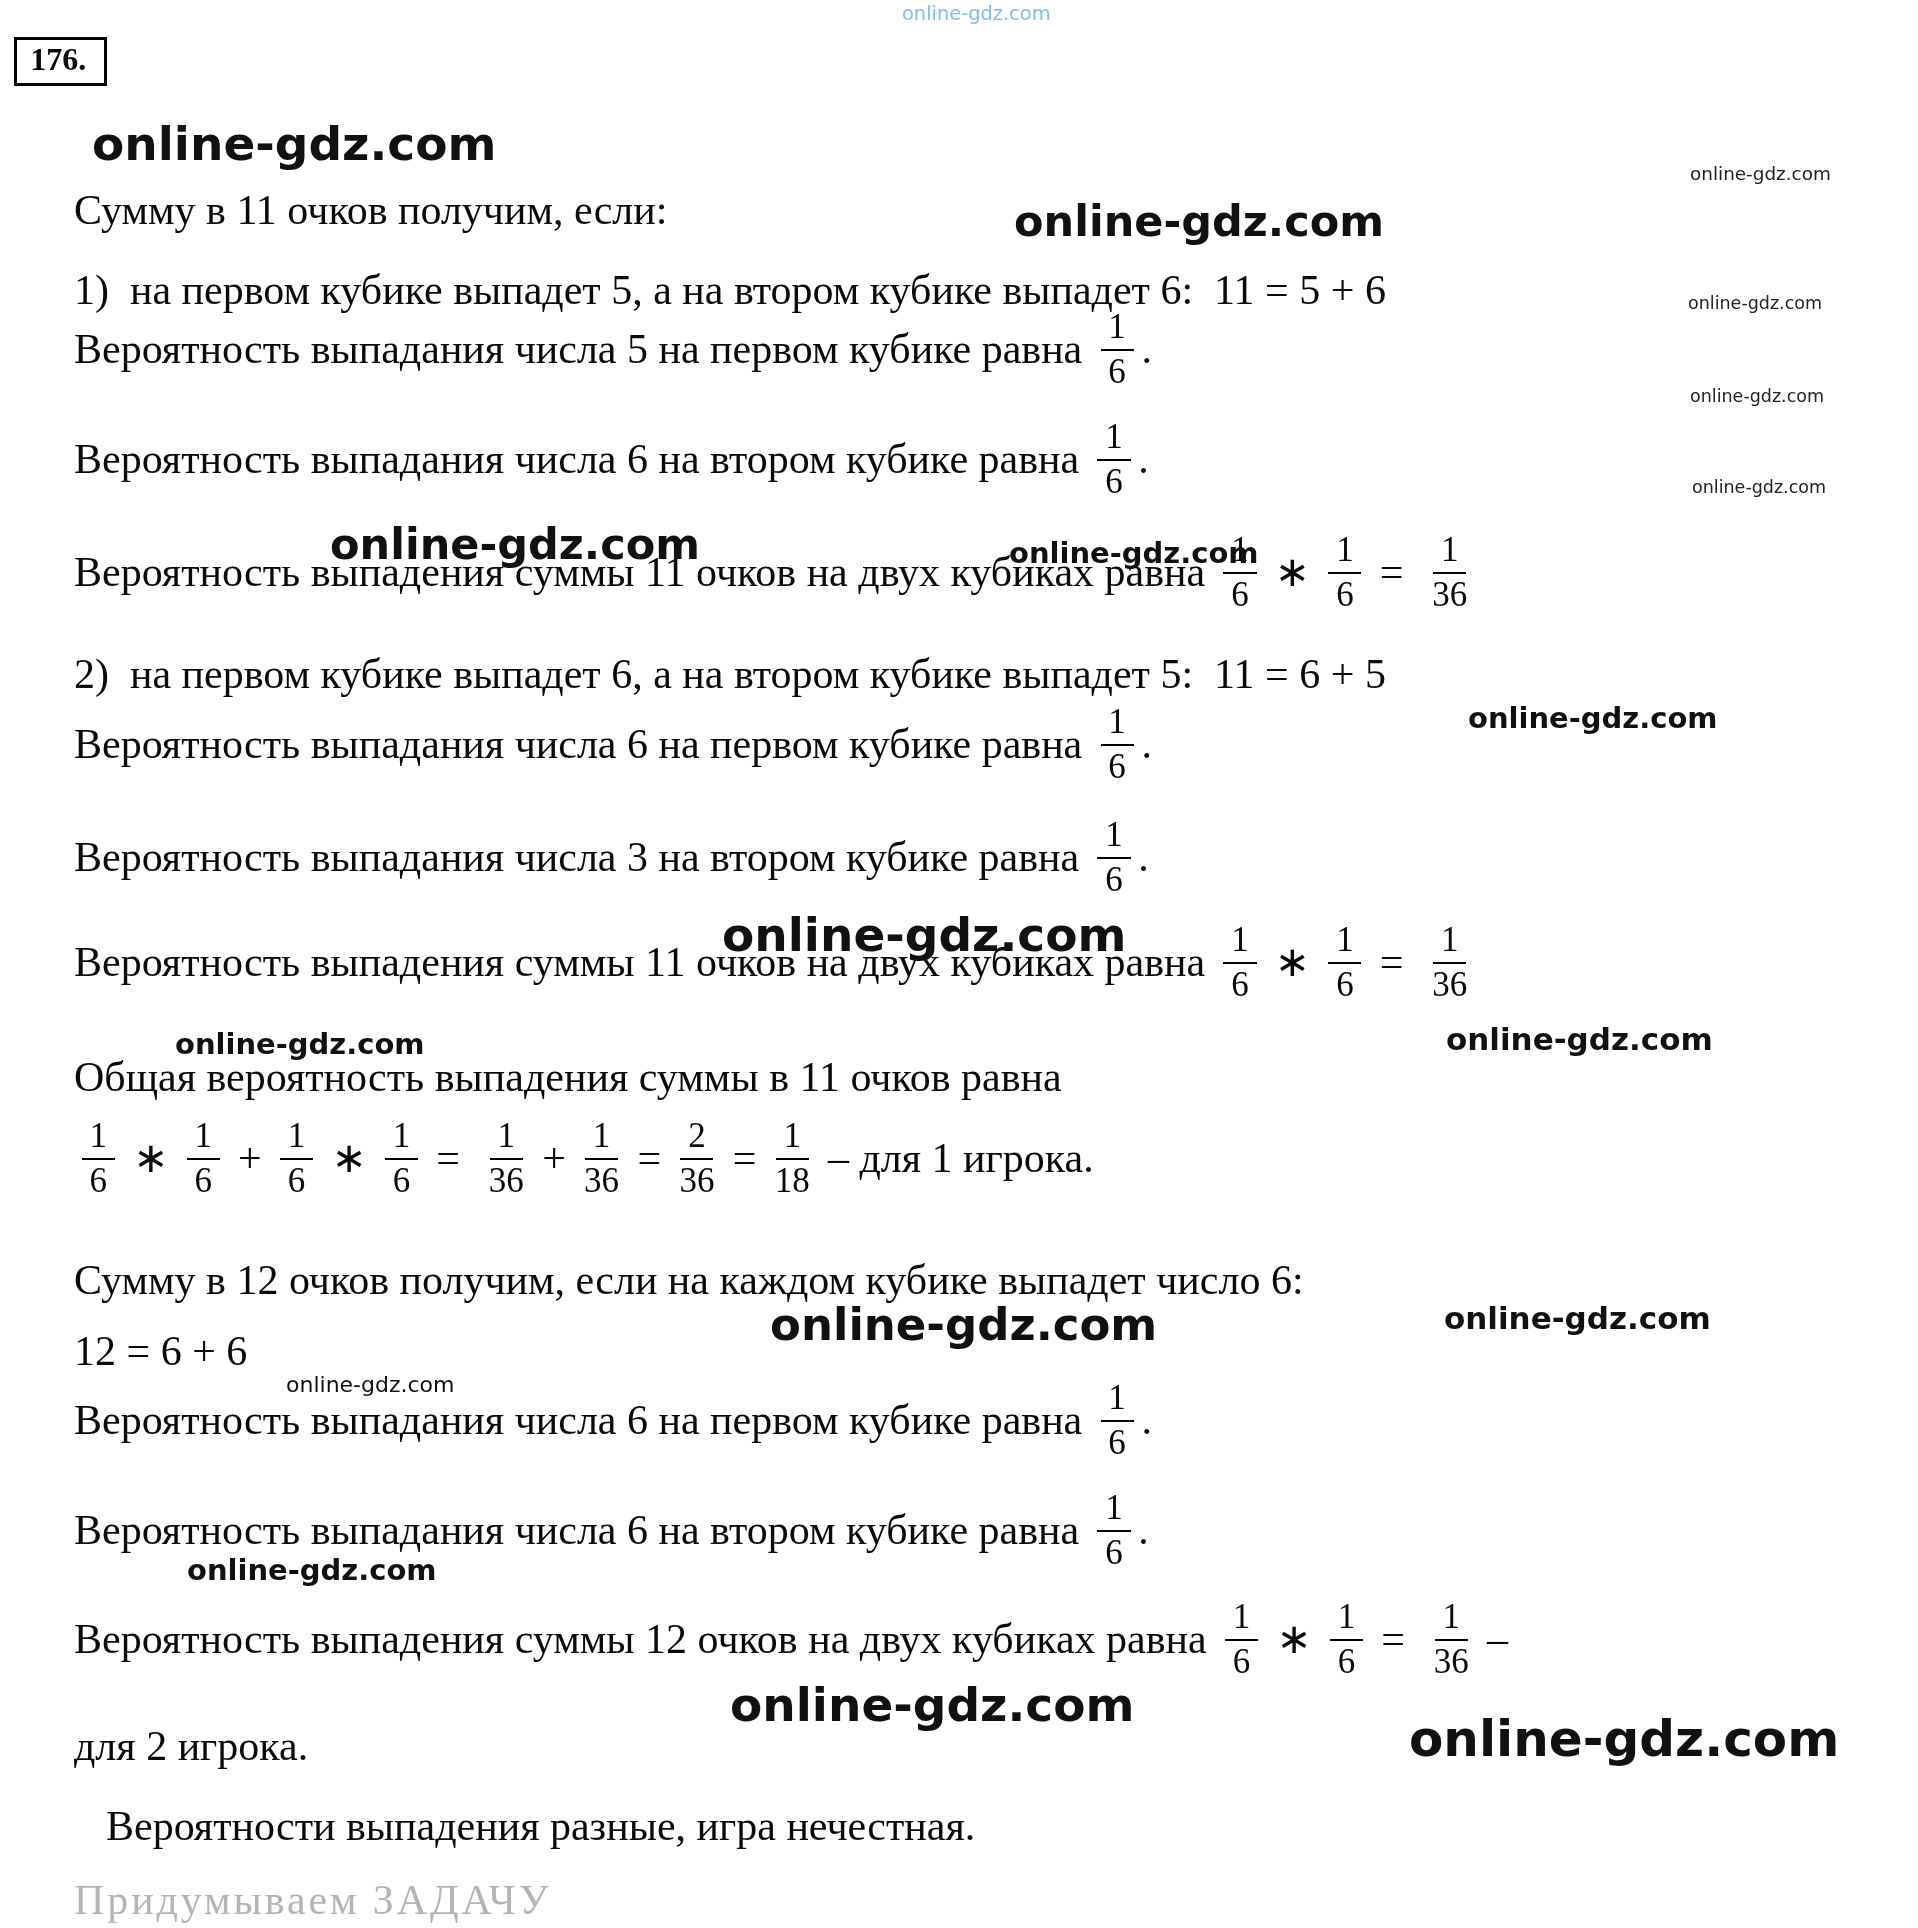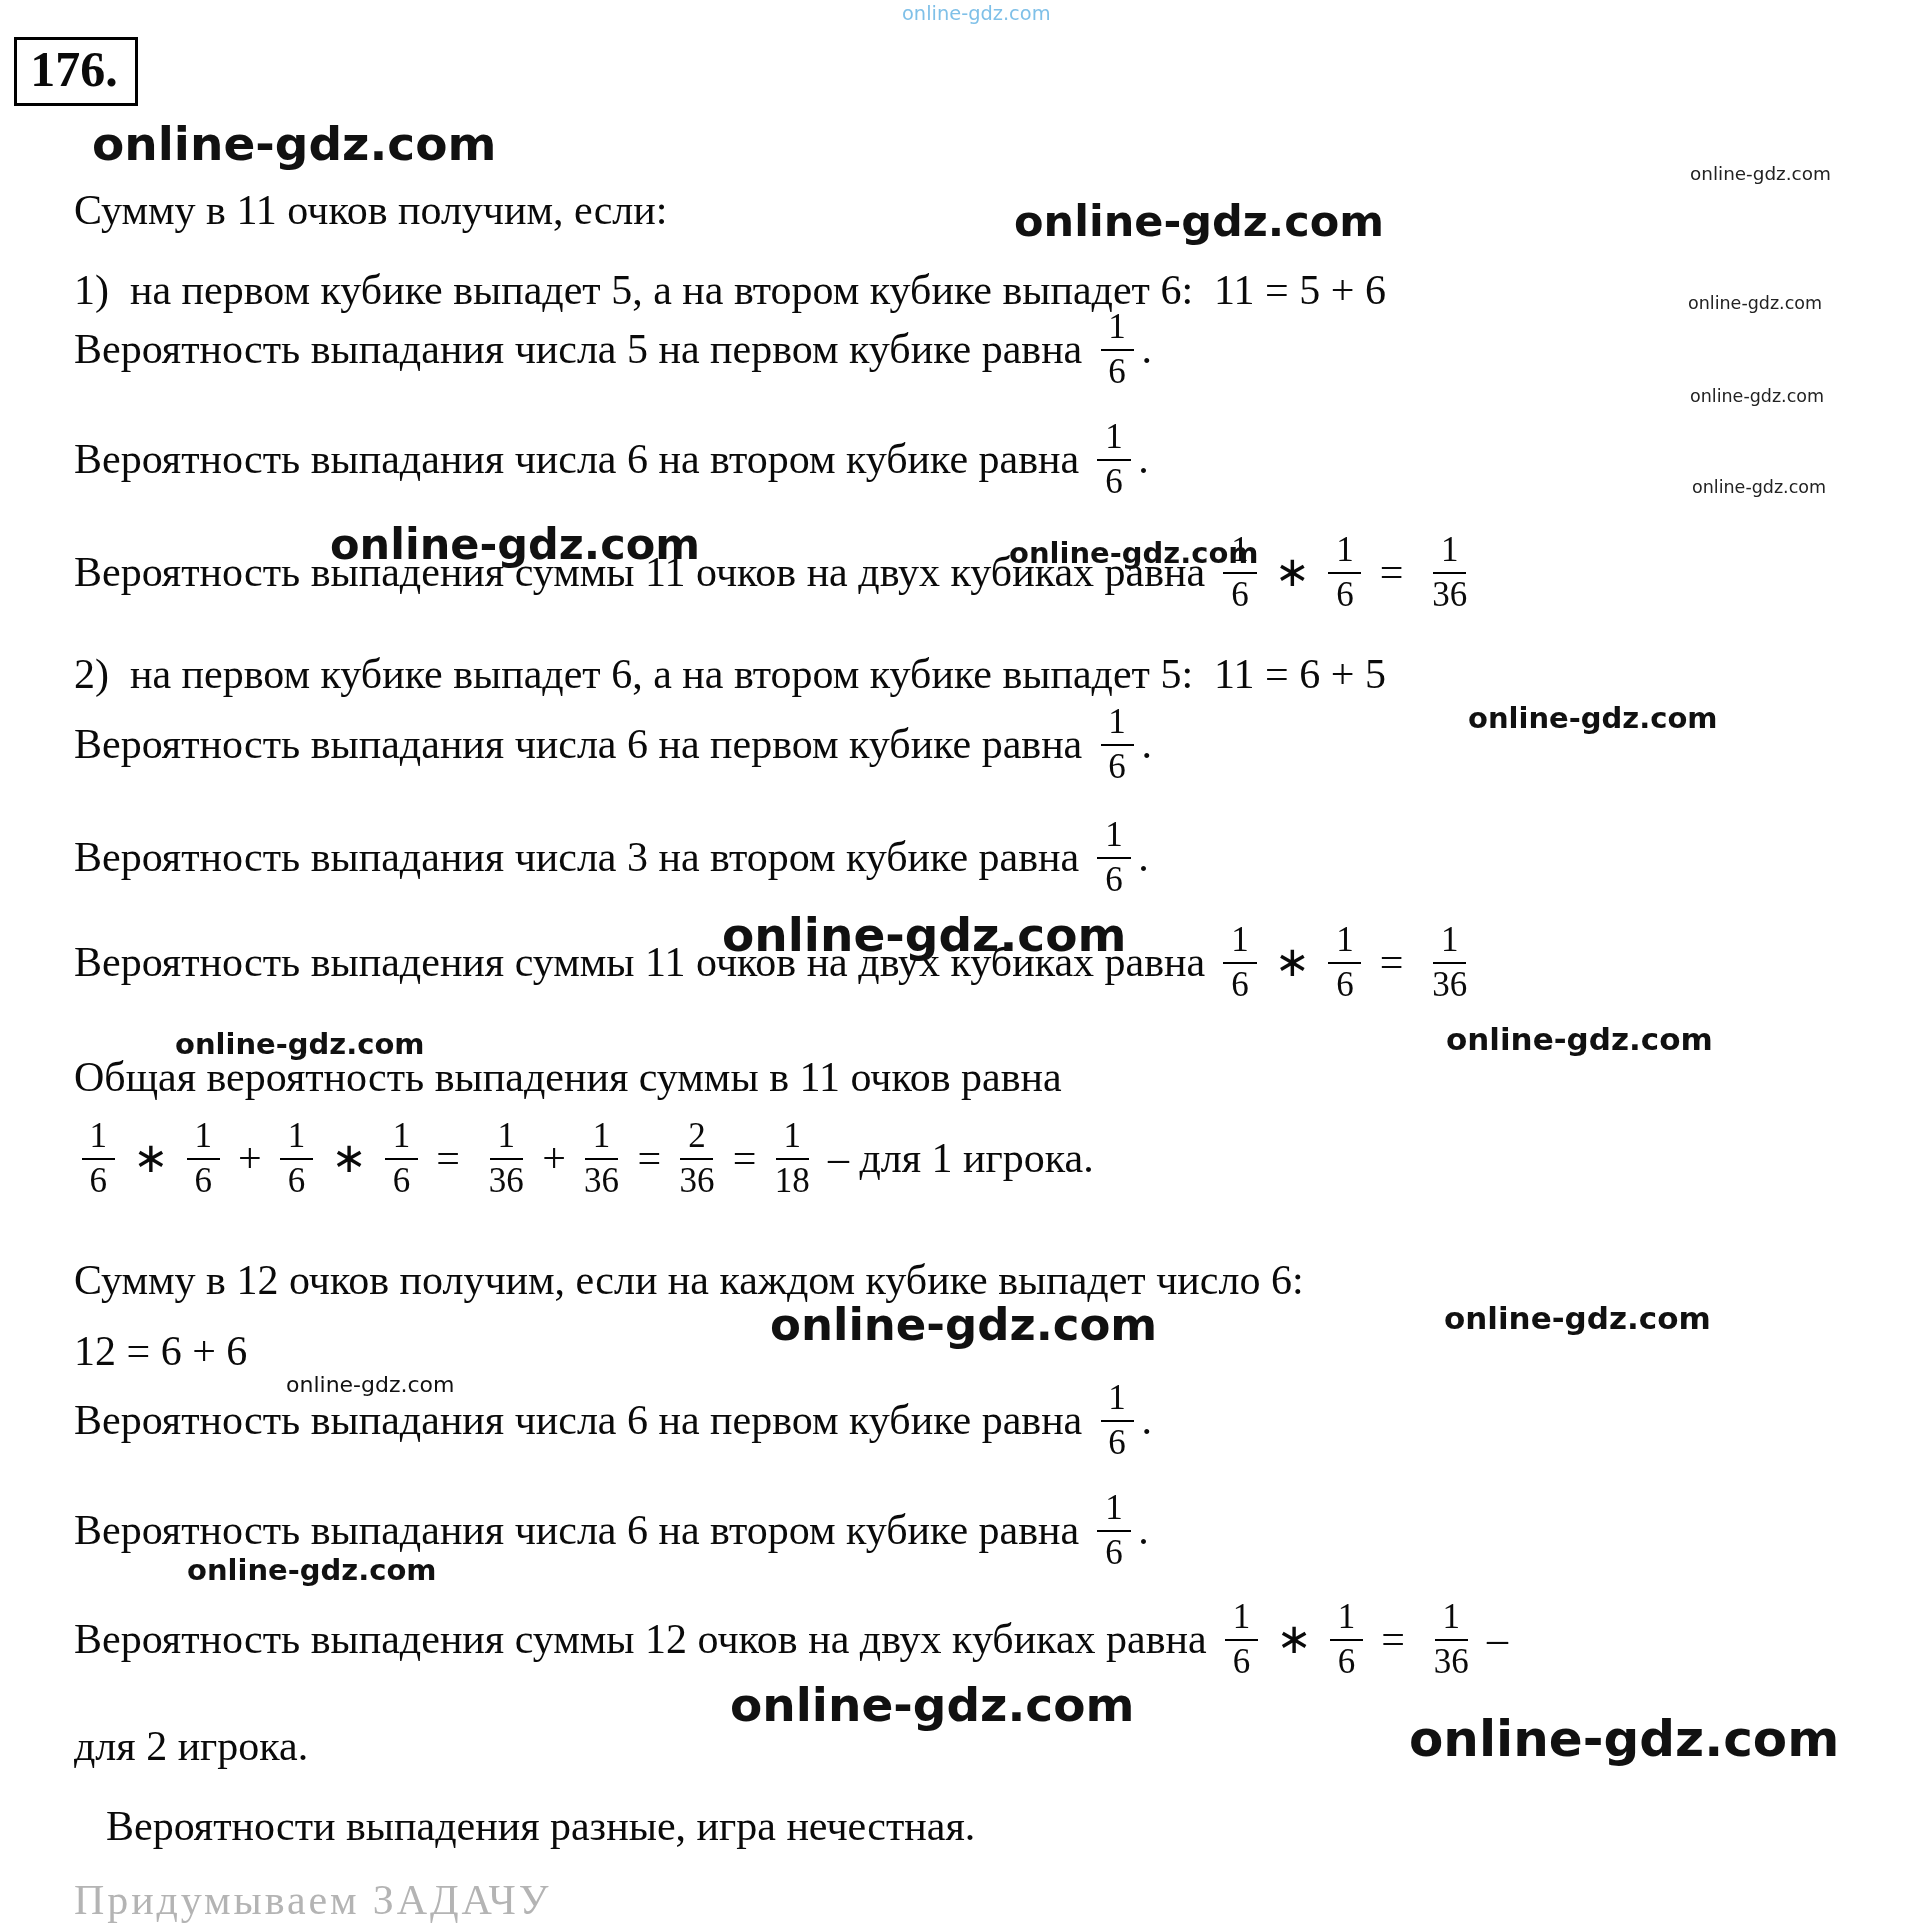--- a/index.html
+++ b/index.html
@@ -11,21 +11,21 @@
     overflow: hidden;
     font-family: "Liberation Serif", serif;
     color: #0a0a0a;
   }
   .problem-box {
     position: absolute;
     left: 13.6px;
     top: 37px;
     border: 3.9px solid #000;
     padding: 1.9px 17.5px 5.8px 13.6px;
-    font-size: 50px;
+    font-size: 32px;
     font-weight: bold;
     background: #fff;
     line-height: 1.1;
   }
   .line {
     position: absolute;
     left: 74px;
     display: flex;
     align-items: center;
     white-space: pre;

